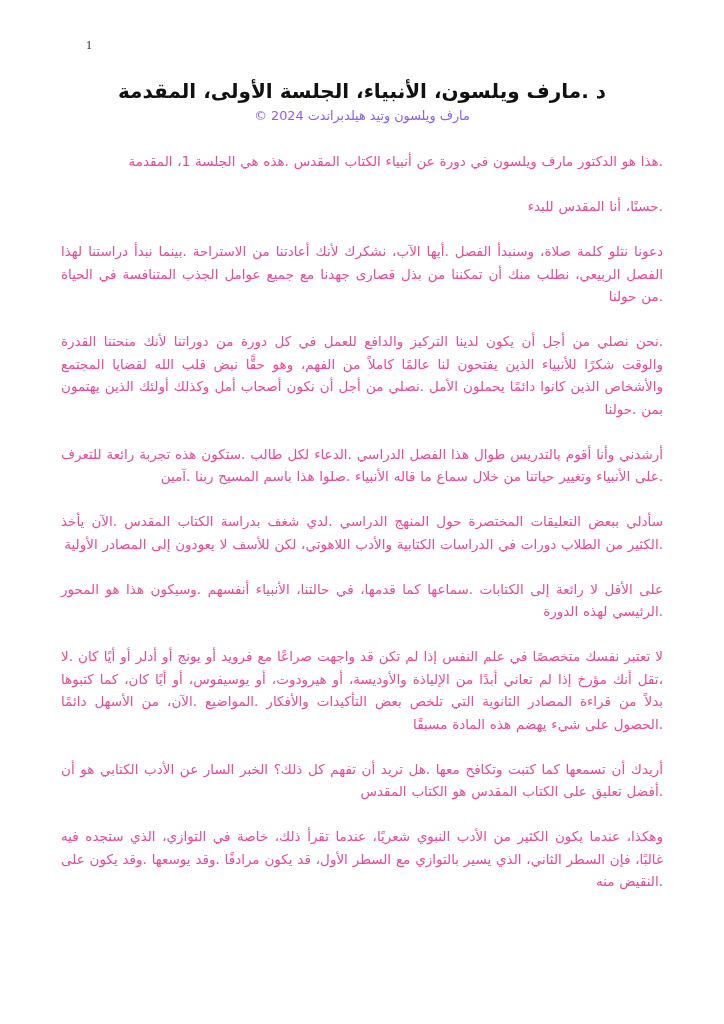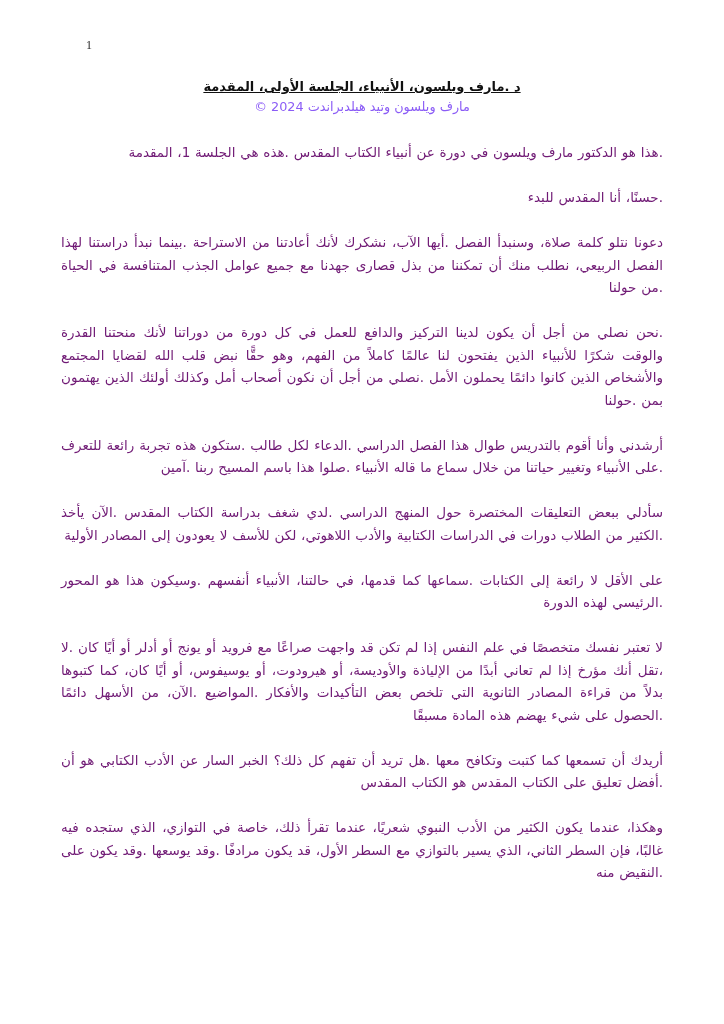--- a/index.html
+++ b/index.html
@@ -24,44 +24,43 @@
   .page-number {
     font-family: "Liberation Serif", serif;
     font-size: 12px;
     color: #2a2a2a;
     padding-left: 25px;
     text-align: left;
   }
   .doc-title {
     direction: rtl;
     text-align: center;
-    font-size: 13px;
+    font-size: 20px;
     font-weight: bold;
     margin: 26px 0 0 0;
     color: #111111;
-    text-decoration: underline;
   }
   .doc-byline {
     direction: rtl;
     text-align: center;
     font-size: 12.8px;
     margin-top: 5px;
     color: #8b5cf6;
   }
   .content {
     margin-top: 27px;
   }
   .content p {
     direction: rtl;
     unicode-bidi: plaintext;
     text-align: justify;
     font-size: 13.5px;
     line-height: 22.5px;
     margin: 0 0 22.5px 0;
-    color: #701a75;
+    color: #ec4899;
     word-spacing: 0.5px;
   }
 </style>
 </head>
 <body>
 
 <div class="page">
   <div class="page-number">1</div>
 
   <h1 class="doc-title" dir="rtl">د .مارف ويلسون، الأنبياء، الجلسة الأولى، المقدمة</h1>

